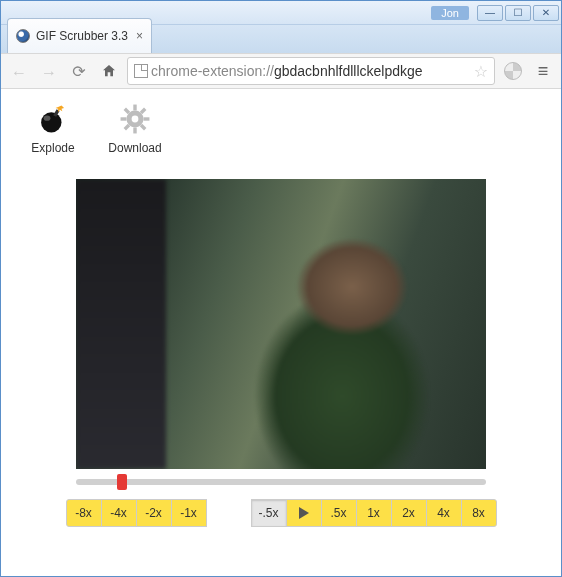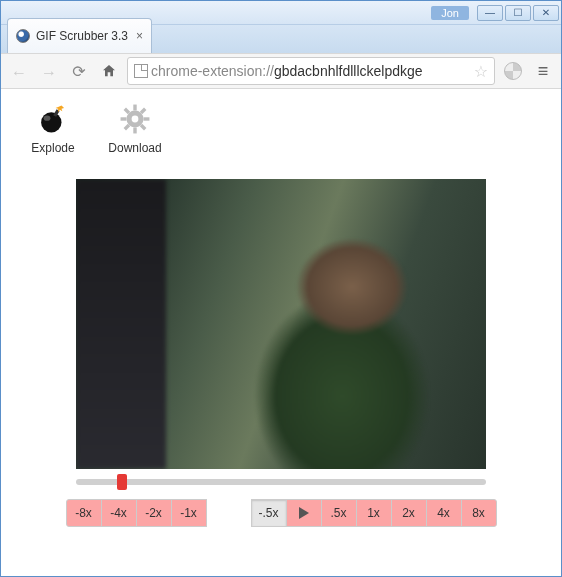--- a/index.html
+++ b/index.html
@@ -192,21 +192,21 @@
     border-radius:2px;
   }
 
   .speed-row {
     margin-top:14px;
     display:flex;
     justify-content:center;
   }
   .speed-btn {
     border:1px solid #ccc;
-    background:#fca5a5;
+    background:#fde047;
     height:28px;
     min-width:36px;
     padding:0 8px;
     font-size:12px;
     color:#333;
     display:flex;align-items:center;justify-content:center;
     cursor:pointer;
     margin-left:-1px;
   }
   .speed-btn:first-child{border-radius:3px 0 0 3px;margin-left:0;}

